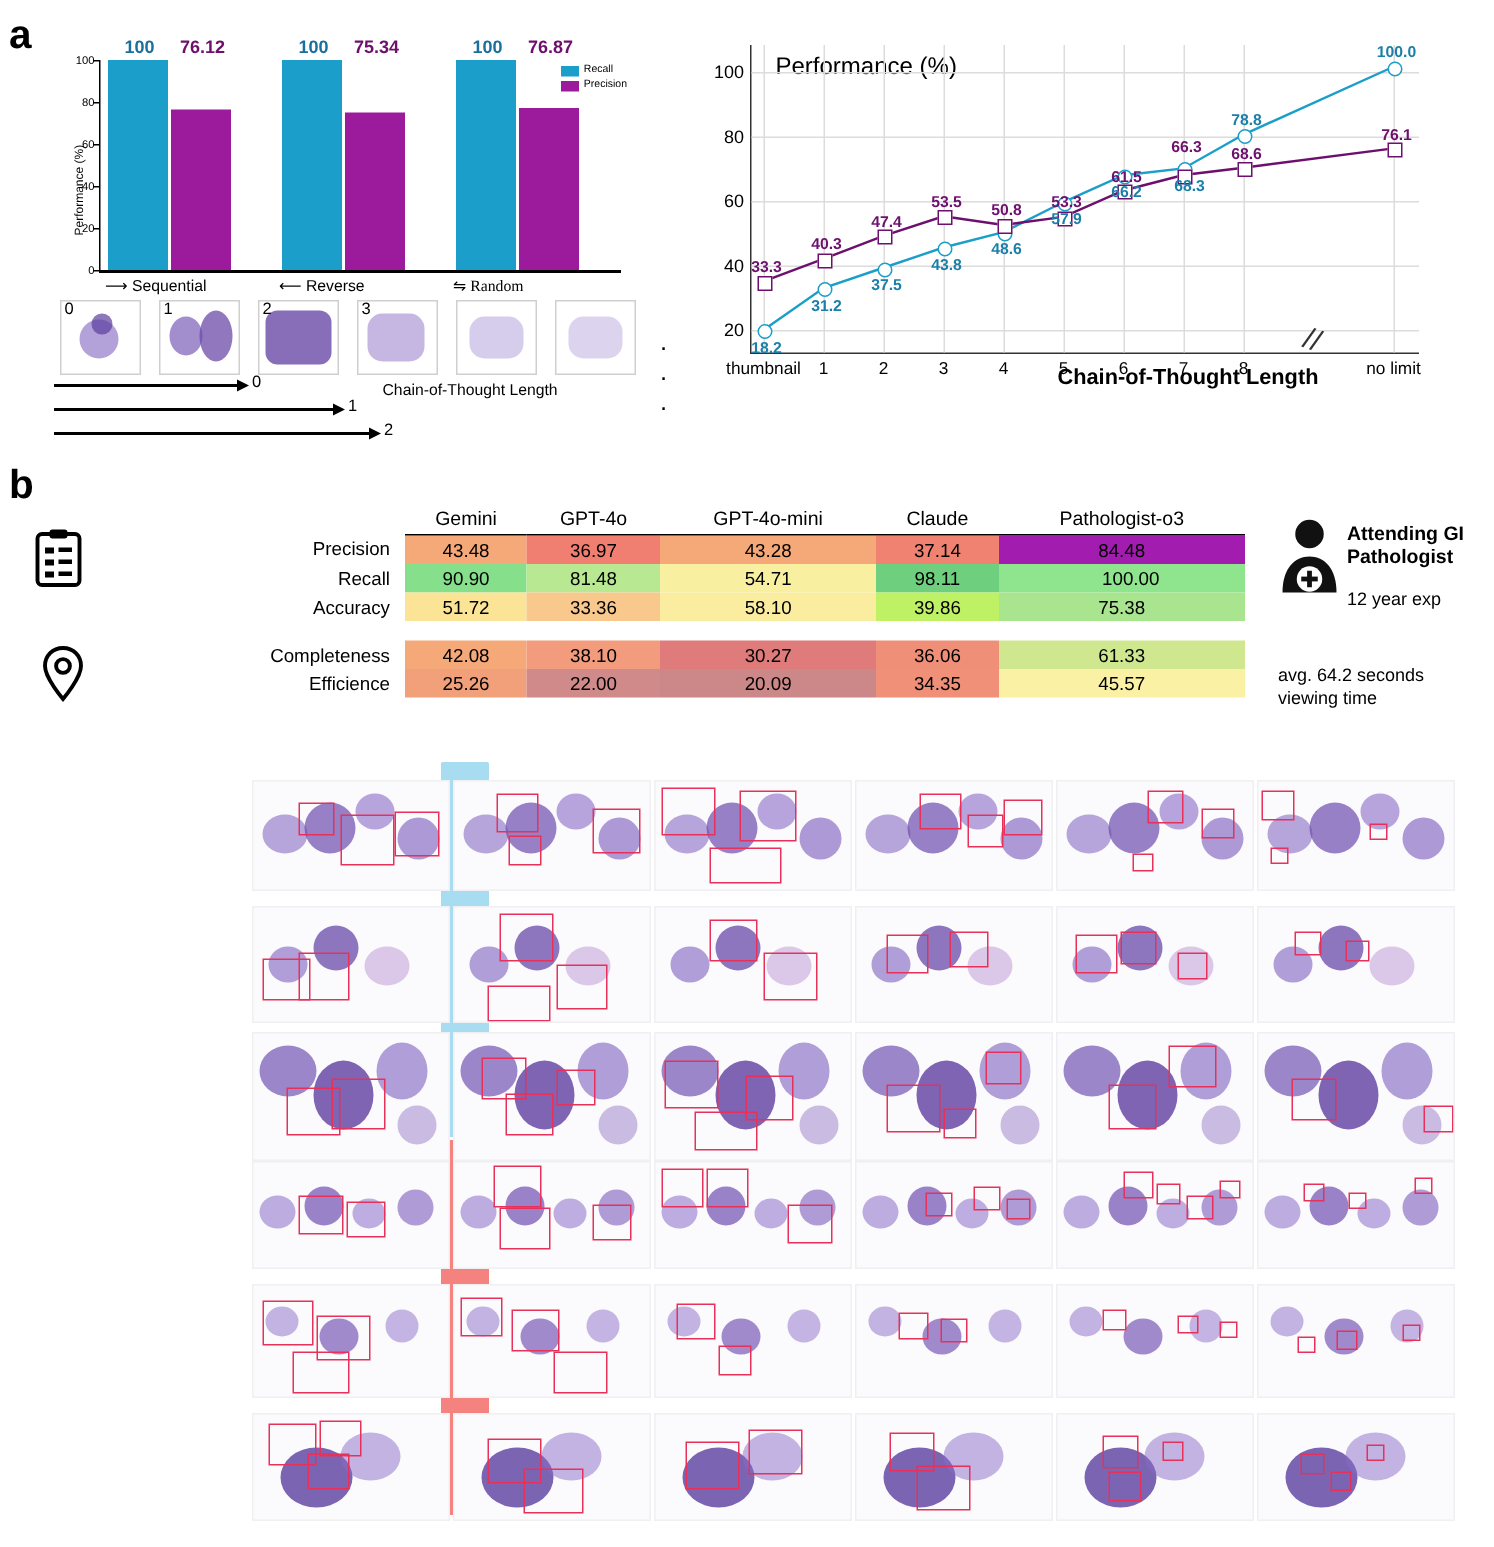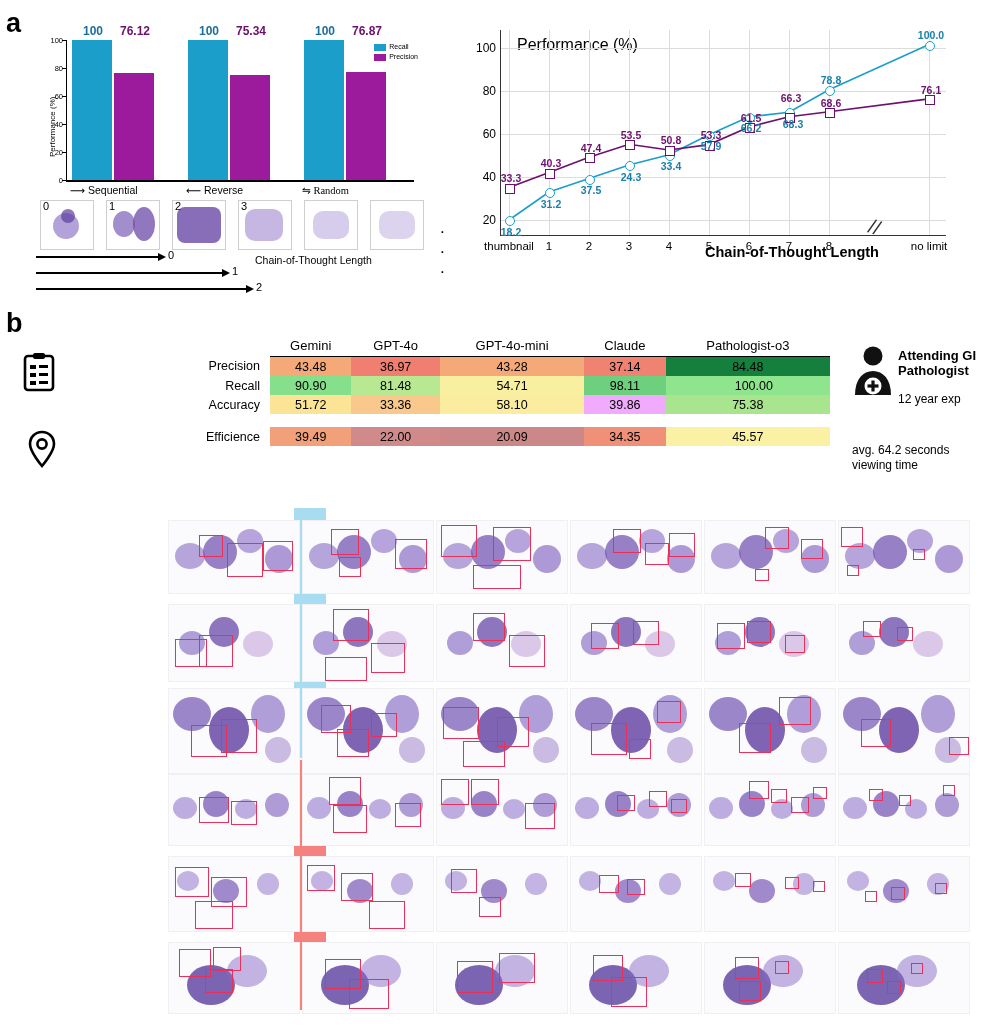--- a/index.html
+++ b/index.html
@@ -265,22 +265,22 @@
     <div class="pt prec" style="left:168px;top:120px;"></div>
     <div class="pt prec" style="left:208px;top:114.6px;"></div>
     <div class="pt prec" style="left:248px;top:97px;"></div>
     <div class="pt prec" style="left:288px;top:86.7px;"></div>
     <div class="pt prec" style="left:328px;top:81.8px;"></div>
     <div class="pt prec" style="left:428px;top:68.9px;"></div>
 
     <div class="ptlabel recall" style="left:10px;top:196px;">18.2</div>
     <div class="ptlabel recall" style="left:50px;top:168px;">31.2</div>
     <div class="ptlabel recall" style="left:90px;top:154px;">37.5</div>
-    <div class="ptlabel recall" style="left:130px;top:141px;">24.3</div>
-    <div class="ptlabel recall" style="left:170px;top:130px;">33.4</div>
+    <div class="ptlabel recall" style="left:130px;top:141px;">43.8</div>
+    <div class="ptlabel recall" style="left:170px;top:130px;">48.6</div>
     <div class="ptlabel recall" style="left:210px;top:110px;">57.9</div>
     <div class="ptlabel recall" style="left:250px;top:92px;">66.2</div>
     <div class="ptlabel recall" style="left:292px;top:88px;">68.3</div>
     <div class="ptlabel recall" style="left:330px;top:44px;">78.8</div>
     <div class="ptlabel recall" style="left:430px;top:-1px;">100.0</div>
 
     <div class="ptlabel prec" style="left:10px;top:142px;">33.3</div>
     <div class="ptlabel prec" style="left:50px;top:127px;">40.3</div>
     <div class="ptlabel prec" style="left:90px;top:112px;">47.4</div>
     <div class="ptlabel prec" style="left:130px;top:99px;">53.5</div>
@@ -325,44 +325,52 @@
         <th>Pathologist-o3</th>
       </tr>
     </thead>
     <tbody>
       <tr>
         <td class="rowlabel">Precision</td>
         <td style="background:#f5a878;">43.48</td>
         <td style="background:#f07f72;">36.97</td>
         <td style="background:#f5a878;">43.28</td>
         <td style="background:#f08272;">37.14</td>
-        <td style="background:#15803d;">84.48</td>
+        <td style="background:#a21caf;">84.48</td>
       </tr>
       <tr>
         <td class="rowlabel">Recall</td>
         <td style="background:#86e08b;">90.90</td>
         <td style="background:#b8e892;">81.48</td>
         <td style="background:#f8f0a0;">54.71</td>
         <td style="background:#6ed07e;">98.11</td>
         <td style="background:#8ee58e;padding-left:12px;">100.00</td>
       </tr>
       <tr>
         <td class="rowlabel">Accuracy</td>
         <td style="background:#fbe496;">51.72</td>
         <td style="background:#f8c88c;">33.36</td>
         <td style="background:#faeda0;">58.10</td>
-        <td style="background:#f0abfc;margin-top:48px;">39.86</td>
+        <td style="background:#bef264;margin-top:48px;">39.86</td>
         <td style="background:#a9e58e;">75.38</td>
       </tr>
       <tr class="spacer-row">
           <td colspan="6"></td>
         </tr>
       <tr>
+        <td class="rowlabel">Completeness</td>
+        <td style="background:#f5a878;">42.08</td>
+        <td style="background:#f29b7d;">38.10</td>
+        <td style="background:#e07b7b;">30.27</td>
+        <td style="background:#ef8f78;">36.06</td>
+        <td style="background:#cfe88f;">61.33</td>
+      </tr>
+      <tr>
         <td class="rowlabel">Efficience</td>
-        <td style="background:#f2a07a;">39.49</td>
+        <td style="background:#f2a07a;">25.26</td>
         <td style="background:#d08a8a;">22.00</td>
         <td style="background:#cc8888;">20.09</td>
         <td style="background:#f09078;">34.35</td>
         <td style="background:#fbf1a4;">45.57</td>
       </tr>
     </tbody>
   </table>
 </div>
 
 <div id="person-icon">

